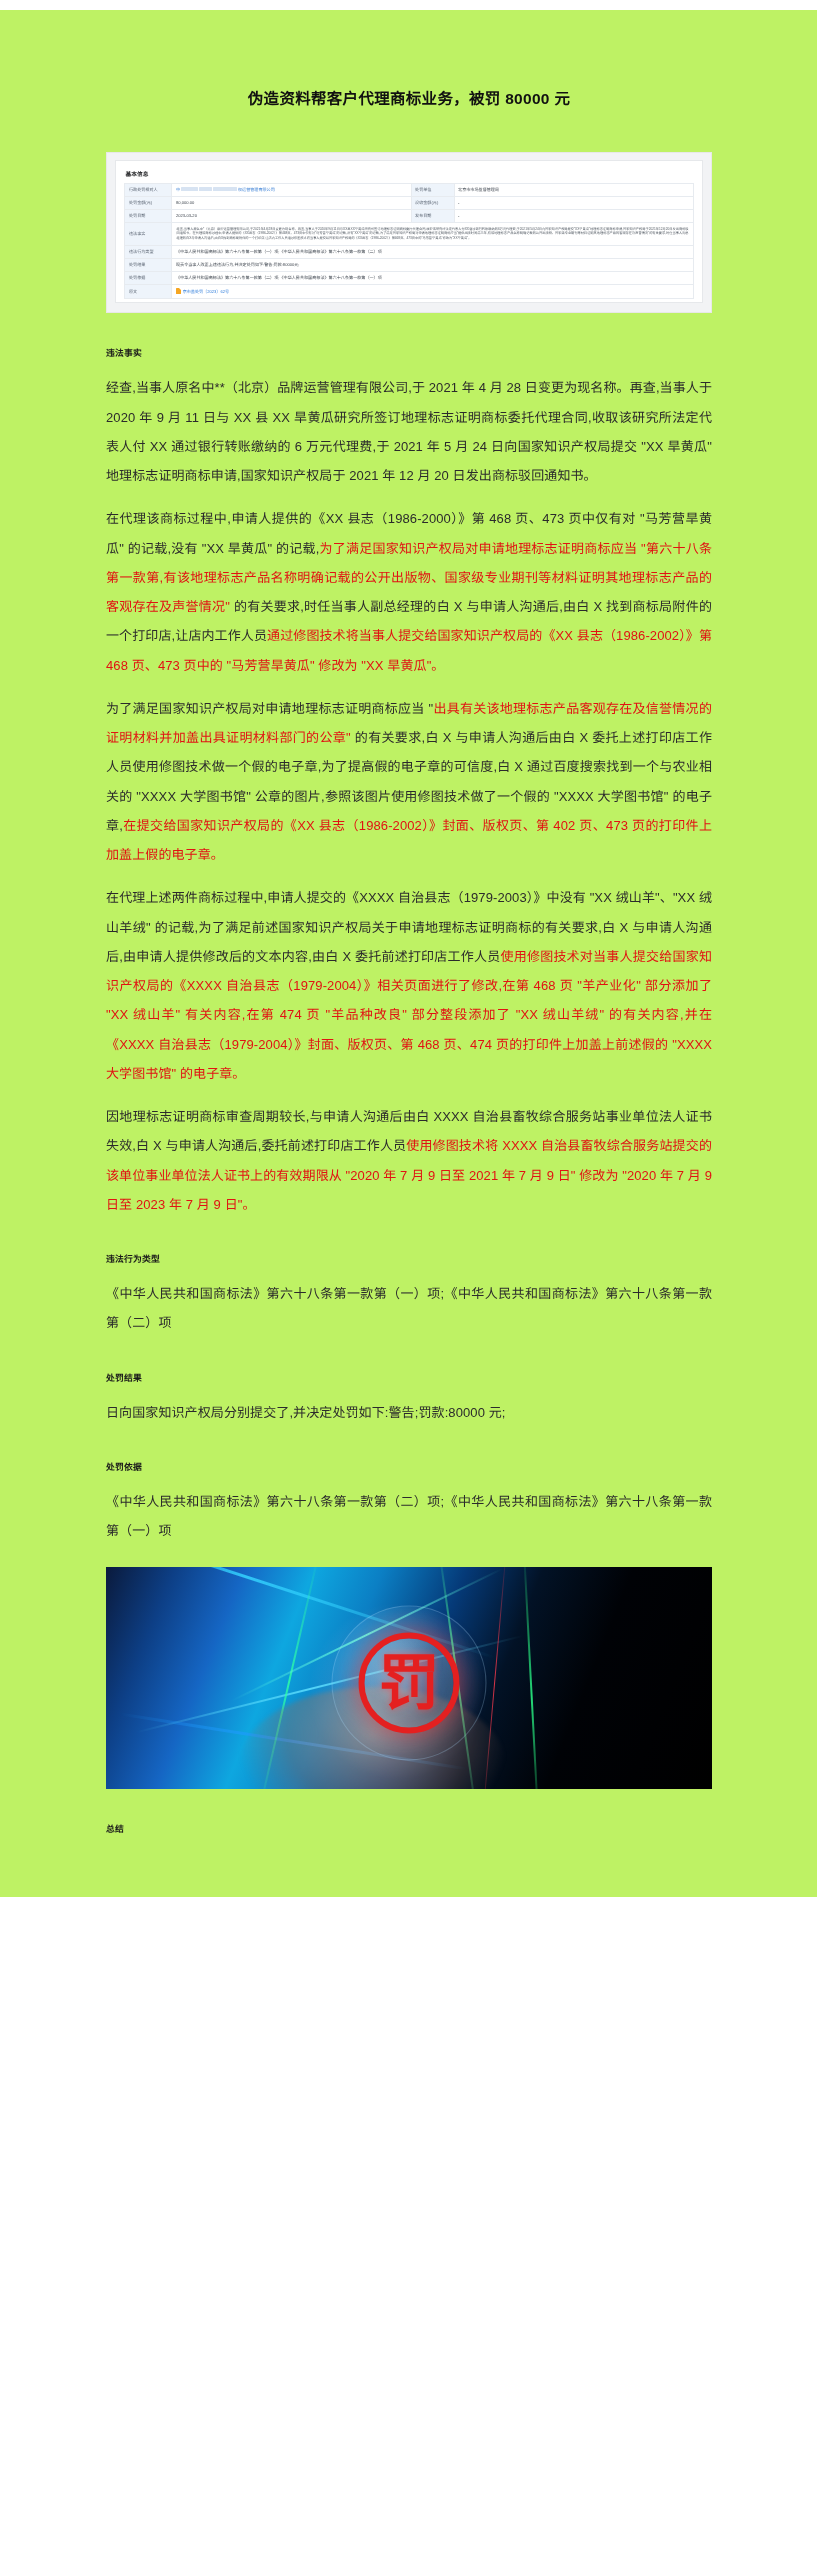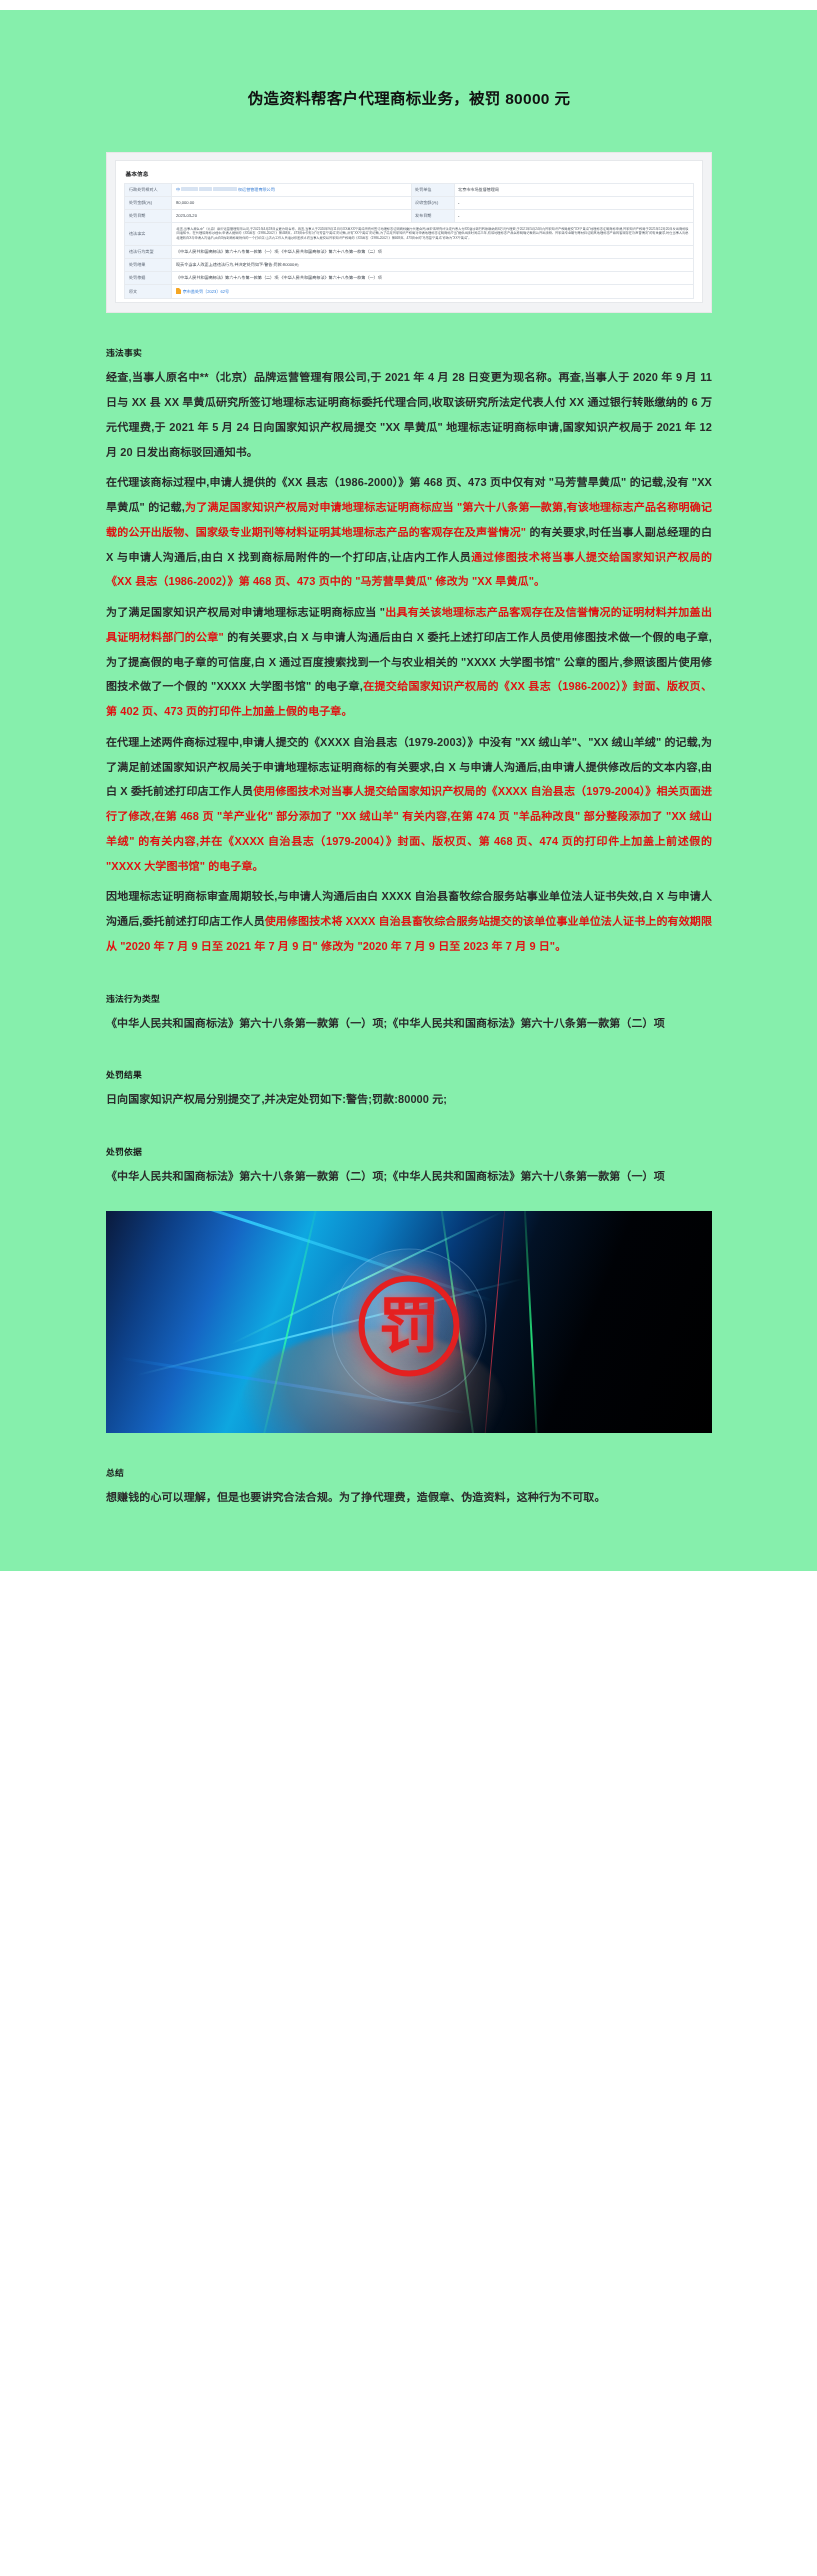--- a/index.html
+++ b/index.html
@@ -12,21 +12,21 @@
   body {
     width: 818px;
     min-height: 3047px;
     position: relative;
   }
 
   .page {
     width: 818px;
     margin: 0 auto;
     padding: 0;
-    background: #86efac;
+    background: #bef264;
   }
 
   
   .article-title {
     text-align: center;
     font-size: 15.5px;
     font-weight: bold;
     color: #111111;
     letter-spacing: 0.3px;
     padding: 77px 62px 0 62px;
@@ -121,27 +121,26 @@
     padding: 0 106px;
   }
   h2.sec-head {
     font-size: 8.8px;
     font-weight: bold;
     color: #1a1a1a;
     margin: 33px 0 0 0;
     letter-spacing: 0.2px;
   }
   p.para {
-    font-size: 11px;
+    font-size: 13px;
     line-height: 2.25;
     color: #2b2b2b;
-    margin: 6px 0 0 0;
+    margin: 14px 0 0 0;
     text-align: justify;
     letter-spacing: 0.1px;
-    font-weight: bold;
   }
   .hl {
     color: #e11212;
   }
 
   
   .photo {
     margin: 21.6px 106px 0 106px;
     height: 222px;
     position: relative;
@@ -312,19 +311,18 @@
     <div class="beam b8"></div>
     <div class="hand"></div>
     <div class="lens"></div>
     <div class="seal">
       <span>罚</span>
     </div>
   </div>
 
   <div class="section">
     <h2 class="sec-head">总结</h2>
-    <p class="para">想赚钱的心可以理解，但是也要讲究合法合规。为了挣代理费，造假章、伪造资料，这种行为不可取。</p>
   </div>
 
   <div style="height:62px"></div>
 
 </div>
 
 
 </body></html>

